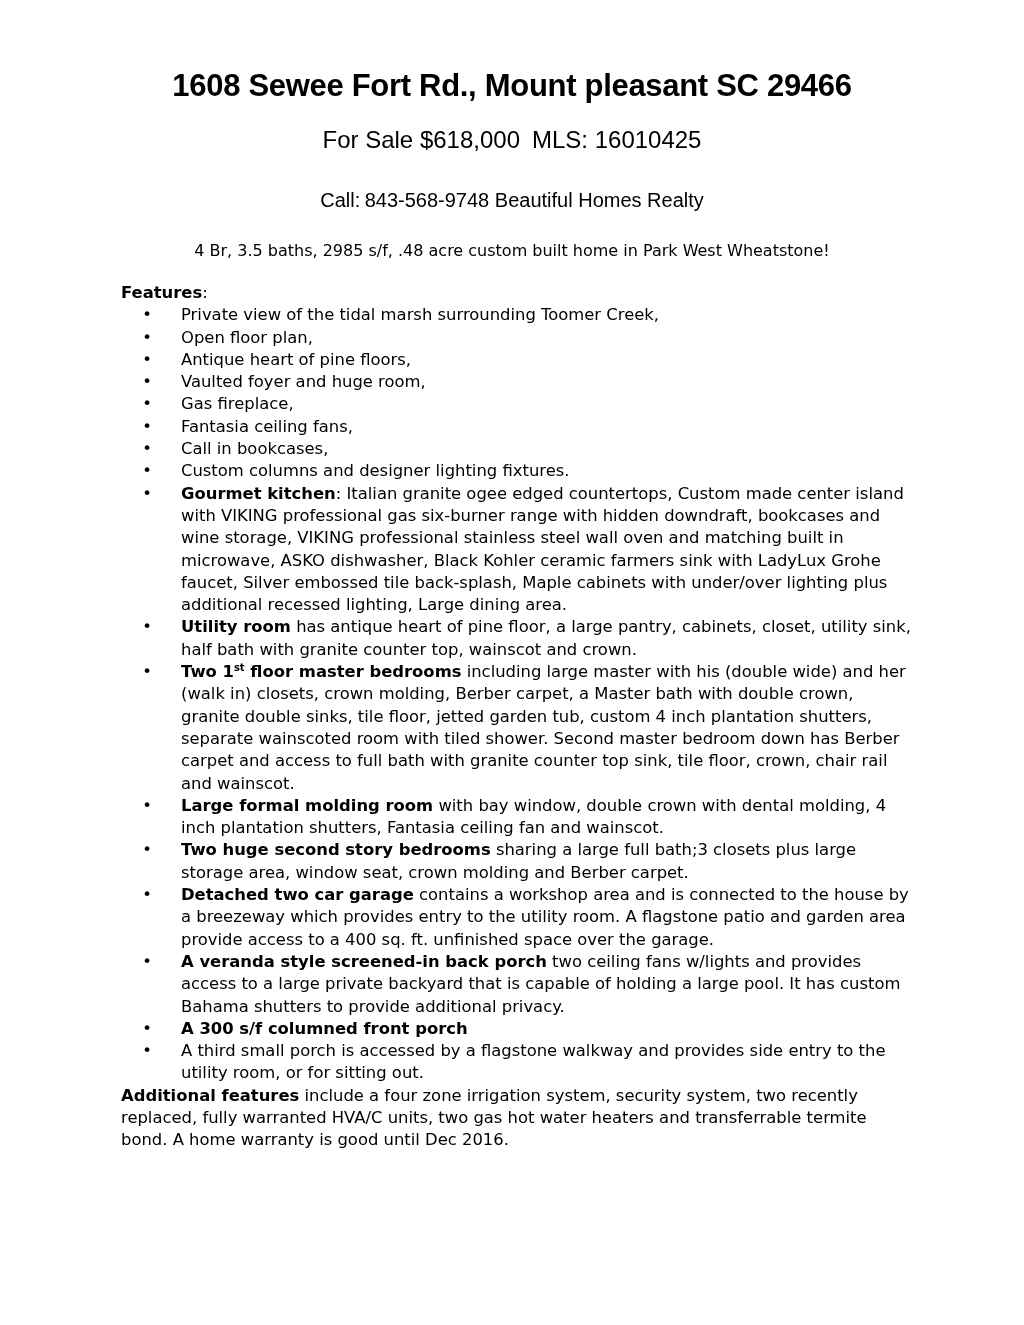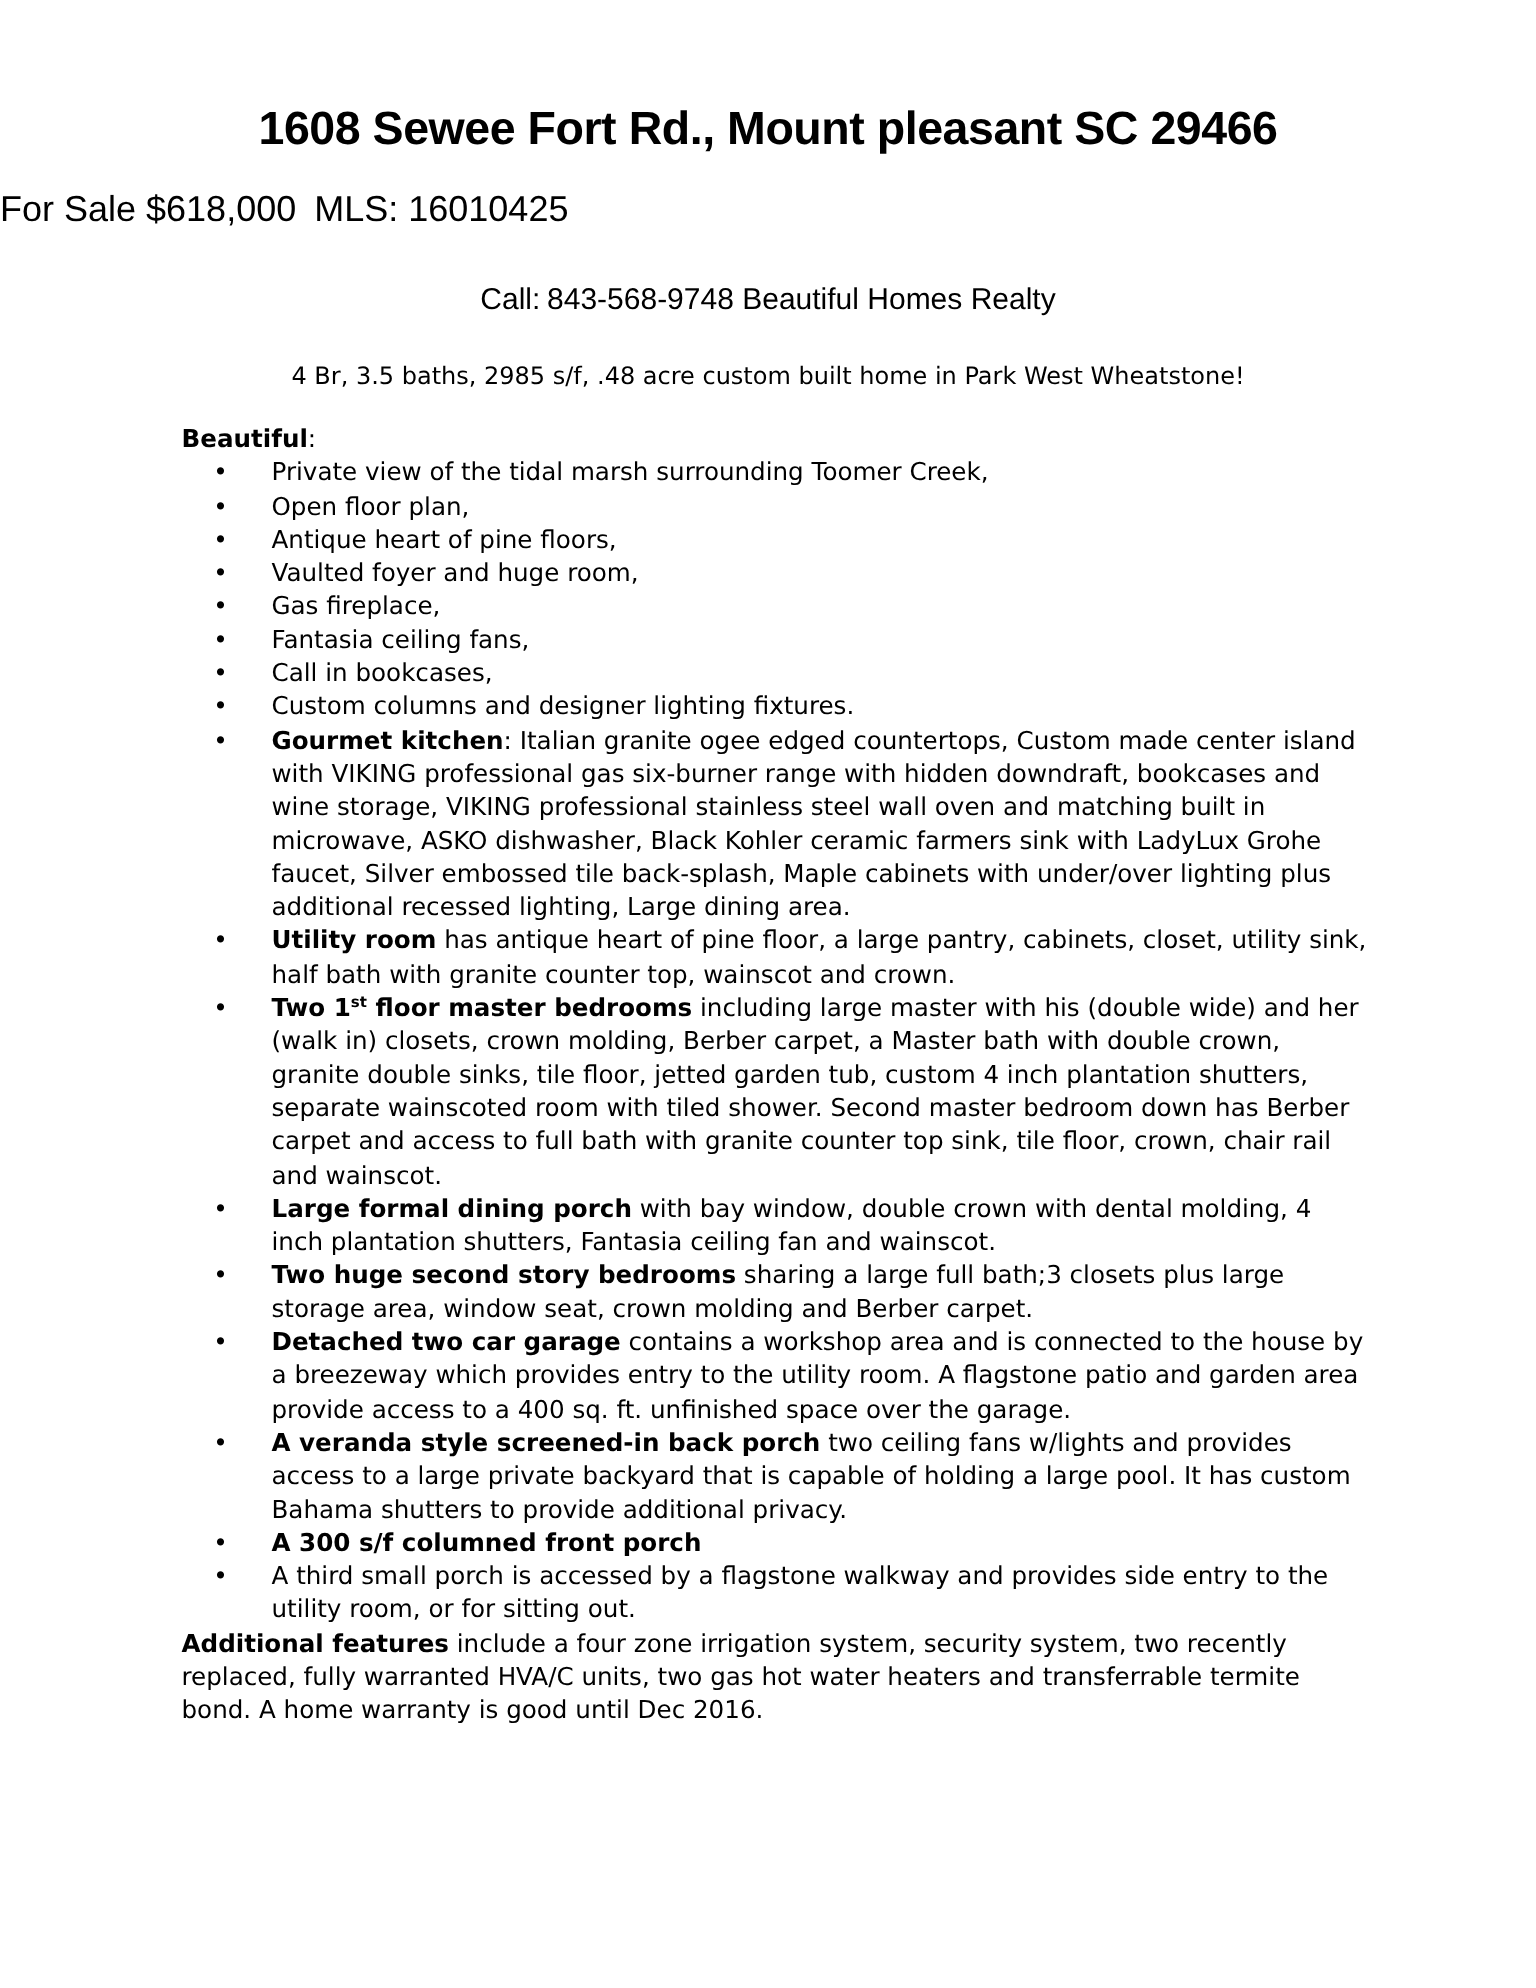--- a/index.html
+++ b/index.html
@@ -26,20 +26,21 @@
       font-family: "Liberation Sans", sans-serif;
       font-weight: bold;
       font-size: 31px;
       letter-spacing: -0.3px;
       line-height: 40px;
     }
     .sale-line {
       position: absolute;
       left: 0; width: 1024px;
       top: 124px;
+      text-align: center;
       font-family: "Liberation Sans", sans-serif;
       font-size: 24px;
       line-height: 32px;
     }
     .sale-line .gap { display: inline-block; width: 12px; }
     .call-line {
       position: absolute;
       left: 0; width: 1024px;
       top: 184px;
       text-align: center;
@@ -99,35 +100,35 @@
   </div>
 
   <div class="call-line">
     <span class="call-label">Call:</span>
     <span class="call-rest">843-568-9748 Beautiful Homes Realty</span>
   </div>
 
   <div class="summary">4 Br, 3.5 baths, 2985 s/f, .48 acre custom built home in Park West Wheatstone!</div>
 
   <div class="body-block">
-    <p class="features-heading"><b>Beautiful</b><span>:</span></p>
+    <p class="features-heading"><b>Features</b><span>:</span></p>
 
     <ul class="features">
       <li><span class="bullet">•</span><b></b><span>Private view of the tidal marsh surrounding Toomer Creek,</span></li>
       <li><span class="bullet">•</span><b></b><span>Open floor plan,</span></li>
       <li><span class="bullet">•</span><b></b><span>Antique heart of pine floors,</span></li>
       <li><span class="bullet">•</span><b></b><span>Vaulted foyer and huge room,</span></li>
       <li><span class="bullet">•</span><b></b><span>Gas fireplace,</span></li>
       <li><span class="bullet">•</span><b></b><span>Fantasia ceiling fans,</span></li>
       <li><span class="bullet">•</span><b></b><span>Call in bookcases,</span></li>
       <li><span class="bullet">•</span><b></b><span>Custom columns and designer lighting fixtures.</span></li>
       <li><span class="bullet">•</span><b>Gourmet kitchen</b><span>: Italian granite ogee edged countertops, Custom made center island with VIKING professional gas six-burner range with hidden downdraft, bookcases and wine storage, VIKING professional stainless steel wall oven and matching built in microwave, ASKO dishwasher, Black Kohler ceramic farmers sink with LadyLux Grohe faucet, Silver embossed tile back-splash, Maple cabinets with under/over lighting plus additional recessed lighting, Large dining area.</span></li>
       <li><span class="bullet">•</span><b>Utility room</b><span> has antique heart of pine floor, a large pantry, cabinets, closet, utility sink, half bath with granite counter top, wainscot and crown.</span></li>
       <li><span class="bullet">•</span><b><span>Two 1</span><sup>st</sup><span> floor master bedrooms</span></b><span> including large master with his (double wide) and her (walk in) closets, crown molding, Berber carpet, a Master bath with double crown, granite double sinks, tile floor, jetted garden tub, custom 4 inch plantation shutters, separate wainscoted room with tiled shower. Second master bedroom down has Berber carpet and access to full bath with granite counter top sink, tile floor, crown, chair rail and wainscot.</span></li>
-      <li><span class="bullet">•</span><b>Large formal dining porch</b><span> with bay window, double crown with dental molding, 4 inch plantation shutters, Fantasia ceiling fan and wainscot.</span></li>
+      <li><span class="bullet">•</span><b>Large formal molding room</b><span> with bay window, double crown with dental molding, 4 inch plantation shutters, Fantasia ceiling fan and wainscot.</span></li>
       <li><span class="bullet">•</span><b>Two huge second story bedrooms</b><span> sharing a large full bath;3 closets plus large storage area, window seat, crown molding and Berber carpet.</span></li>
       <li><span class="bullet">•</span><b>Detached two car garage</b><span> contains a workshop area and is connected to the house by a breezeway which provides entry to the utility room. A flagstone patio and garden area provide access to a 400 sq. ft. unfinished space over the garage.</span></li>
       <li><span class="bullet">•</span><b>A veranda style screened-in back porch</b><span> two ceiling fans w/lights and provides access to a large private backyard that is capable of holding a large pool. It has custom Bahama shutters to provide additional privacy.</span></li>
       <li><span class="bullet">•</span><b>A 300 s/f columned front porch</b><span></span></li>
       <li><span class="bullet">•</span><b></b><span>A third small porch is accessed by a flagstone walkway and provides side entry to the utility room, or for sitting out.</span></li>
     </ul>
 
     <p class="additional"><b>Additional features</b><span> include a four zone irrigation system, security system, two recently replaced, fully warranted HVA/C units, two gas hot water heaters and transferrable termite bond. A home warranty is good until Dec 2016.</span></p>
   </div>
 

